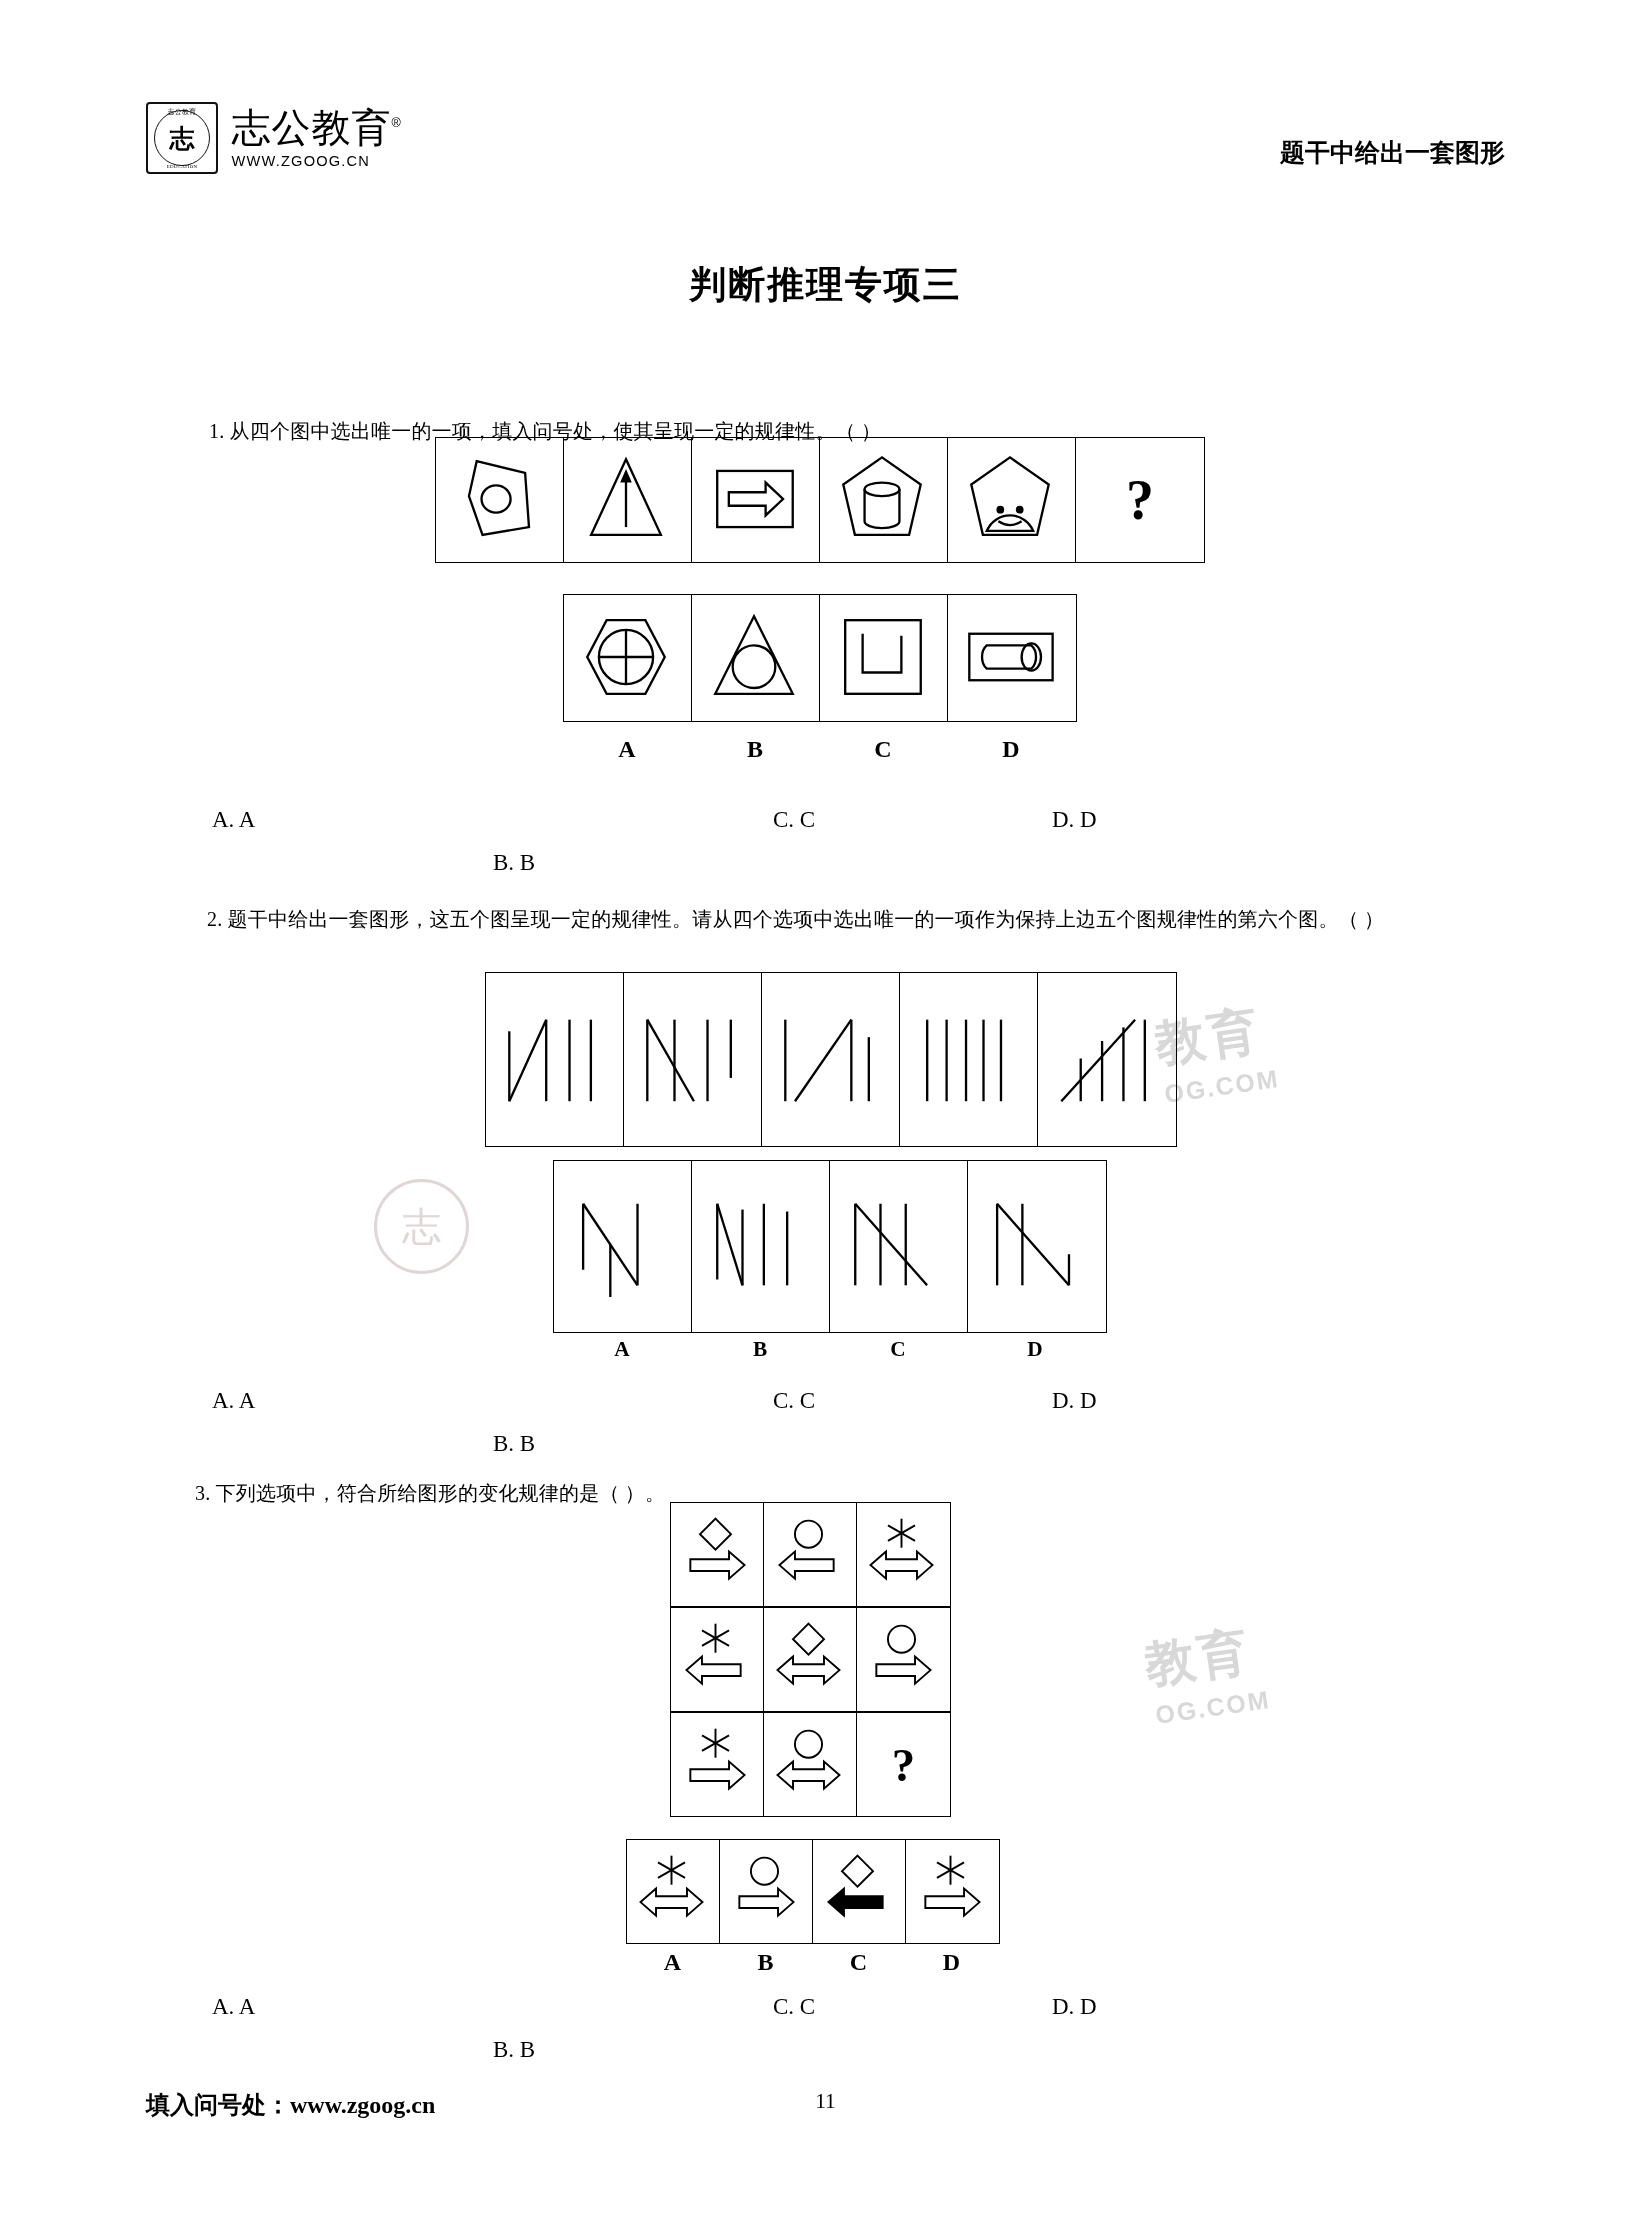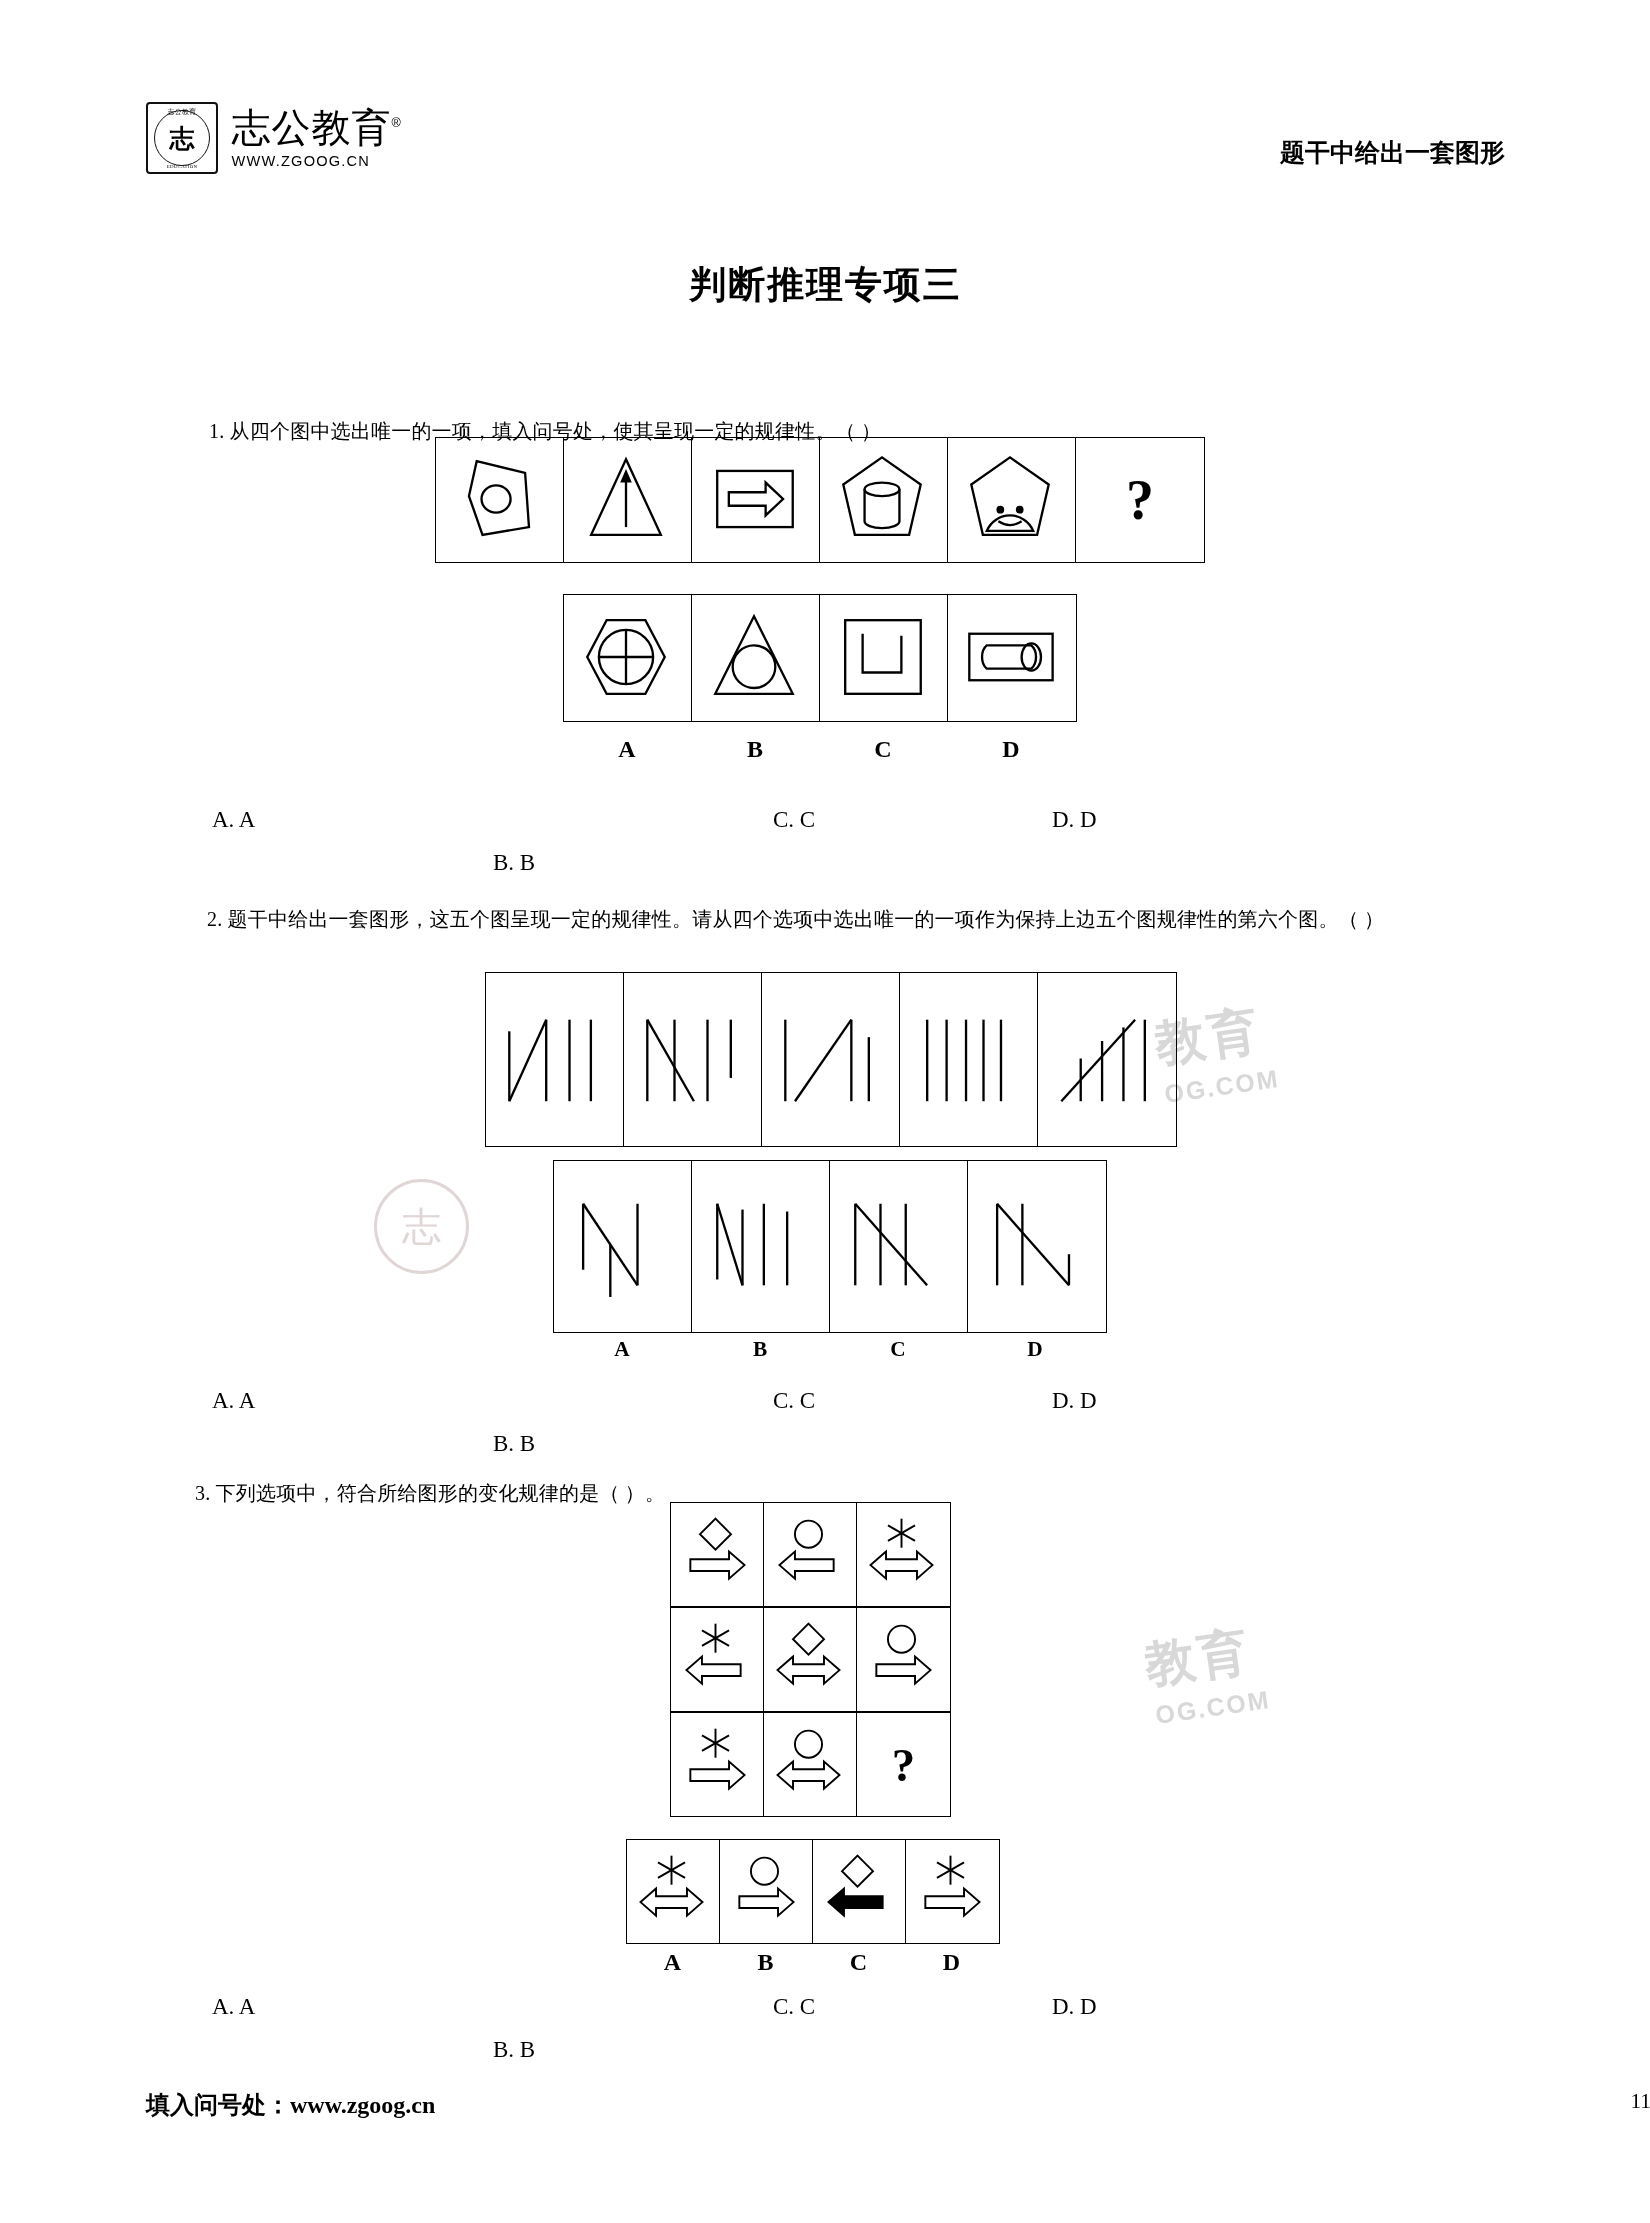--- a/index.html
+++ b/index.html
@@ -206,21 +206,21 @@
     font-size: 24px;
     font-weight: bold;
   }
   .footer-left .url {
     font-family: "Liberation Serif", serif;
   }
   .footer-page {
     position: absolute;
     left: 0; width: 100%;
     bottom: 109px;
-    text-align: right;
+    text-align: center;
     font-size: 21.3px;
   }
 </style>
 </head>
 <body>
 
 <div class="page">
 
   <div class="header">
     <div class="logo-wrap">

